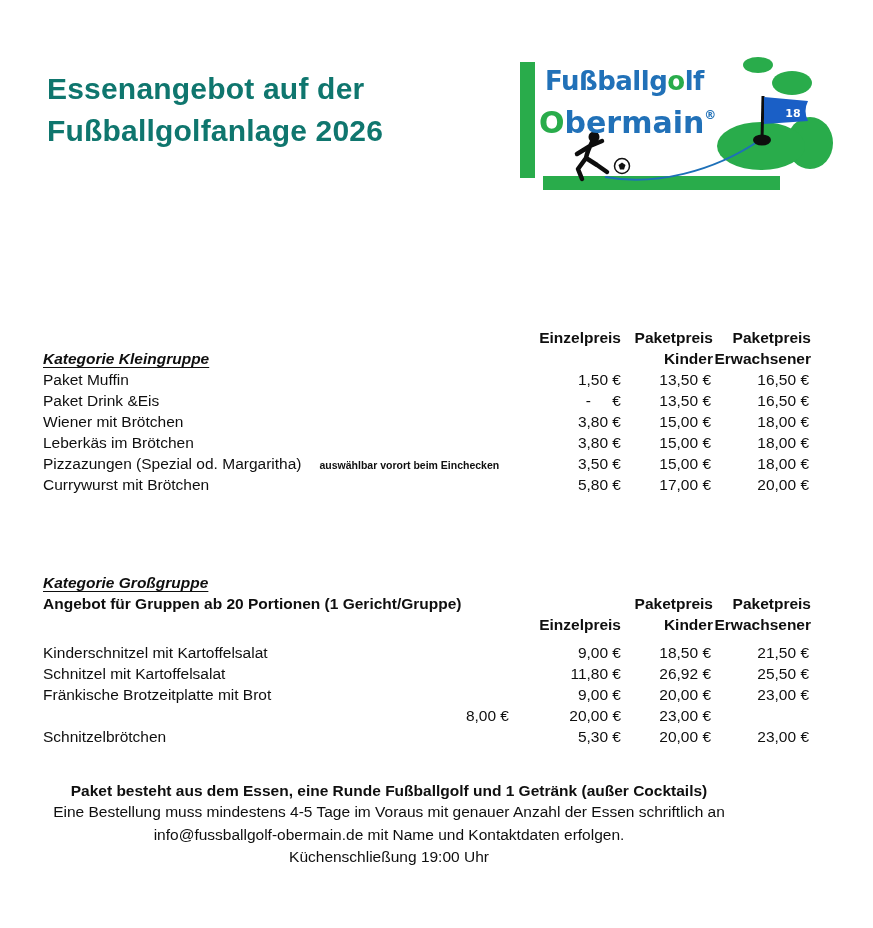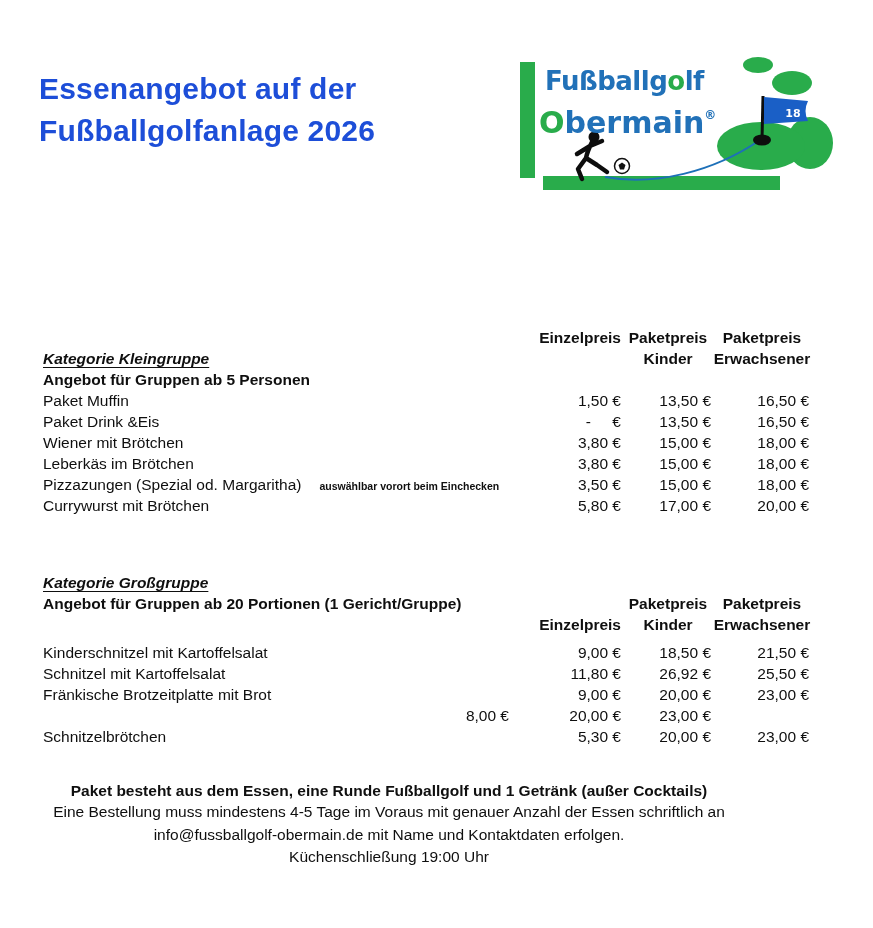--- a/index.html
+++ b/index.html
@@ -1,35 +1,35 @@
 <!DOCTYPE html>
 <html><head>
 <meta charset="utf-8">
 <style>
   * { margin:0; padding:0; box-sizing:border-box; }
   html,body { background:#e8e8e8; }
   body { font-family:"Liberation Sans", sans-serif; color:#0f0f0f; }
   .page { position:relative; width:873px; height:928px; background:#ffffff; overflow:hidden; }
 
   
-  .title { position:absolute; left:39px; top:68px; font-size:30px; font-weight:bold;
-           line-height:42px; color:#1d4ed8; letter-spacing:0.2px; }
+  .title { position:absolute; left:47px; top:68px; font-size:30px; font-weight:bold;
+           line-height:42px; color:#0f766e; letter-spacing:0.2px; }
 
   
   .logo { position:absolute; left:515px; top:50px; width:318px; height:150px; }
   .logo text { font-family:"DejaVu Sans", sans-serif; font-weight:bold; }
 
   
   .tbl { position:absolute; left:43px; font-size:15.5px; width:768px; }
   .trow { display:grid; grid-template-columns:468px 112px 90px 98px; height:21px;
           line-height:21px; align-items:baseline; }
   .c-label { text-align:left; white-space:nowrap; }
   .c-price { text-align:right; padding-right:2px; white-space:nowrap; }
   .h-right { font-weight:bold; text-align:right; padding-right:2px; }
-  .h-center { font-weight:bold; text-align:center; }
+  .h-center { font-weight:bold; text-align:right; }
   .t1 { top:327px; }
   .t2 { top:572px; }
   .cat { font-weight:bold; font-style:italic; text-decoration:underline; text-underline-offset:3px; }
   .sub { font-weight:bold; }
   .note { font-size:10.5px; font-weight:bold; margin-left:18px; }
   .spacer7 { height:7px; }
 
   
   .footer { position:absolute; left:0; top:780px; width:778px; text-align:center;
             font-size:15.5px; color:#0f0f0f; }
@@ -80,26 +80,20 @@
       <div class="c-label"></div>
       <div class="h-right">Einzelpreis</div>
       <div class="h-center">Paketpreis</div>
       <div class="h-center">Paketpreis</div>
     </div>
     <div class="trow">
       <div class="c-label"><span class="cat">Kategorie Kleingruppe</span></div>
       <div class="h-right"></div>
       <div class="h-center">Kinder</div>
       <div class="h-center">Erwachsener</div>
-    </div>
-    <div class="trow">
-      <div class="c-label sub">Angebot für Gruppen ab 5 Personen</div>
-      <div></div>
-        <div></div>
-        <div></div>
     </div>
 
     <div class="trow">
       <div class="c-label"><span>Paket Muffin</span><span class="note"></span></div>
       <div class="c-price">1,50 €</div>
       <div class="c-price">13,50 €</div>
       <div class="c-price">16,50 €</div>
     </div>
     <div class="trow">
       <div class="c-label"><span>Paket Drink &amp;Eis</span><span class="note"></span></div>

